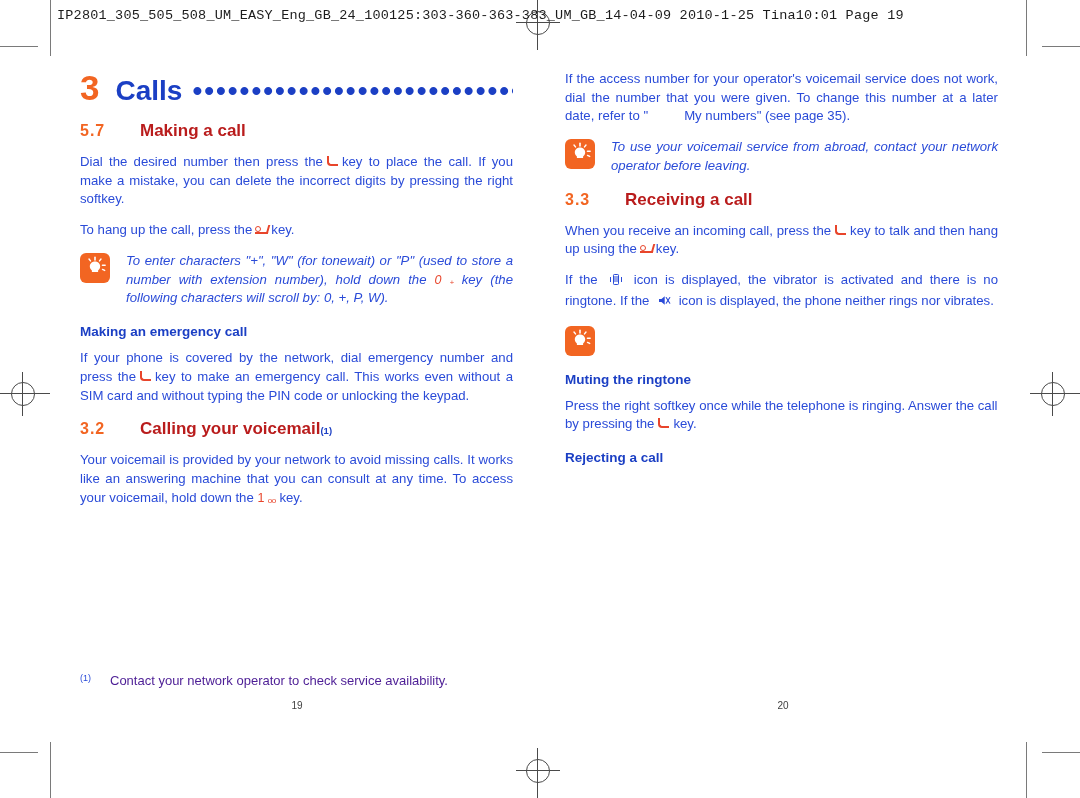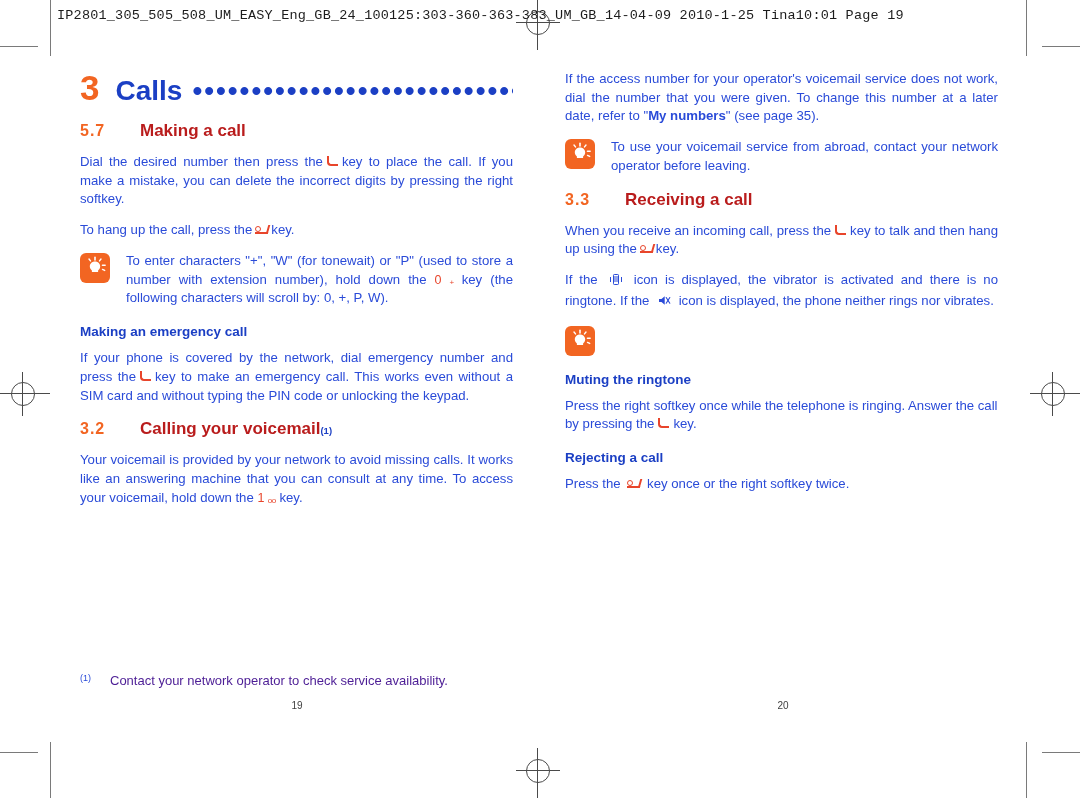--- a/index.html
+++ b/index.html
@@ -124,21 +124,21 @@
 
   
   p.body {
     color: #2A4BD8;
     font-size: 13.2px;
     line-height: 1.42;
     margin: 0 0 12px 0;
     text-align: justify;
   }
   p.body.nojust { text-align: left; }
-  .b { font-weight: bold; }
+  .b { font-weight: normal; margin-left: 36px; }
 
   
   .key-glyph {
     display: inline-block;
     position: relative;
     width: 15px;
     height: 12px;
     vertical-align: -2px;
     margin: 0 2px;
   }
@@ -211,20 +211,21 @@
     margin-right: 16px;
     margin-top: 1px;
   }
   .tip-text {
     flex: 1;
     color: #2A4BD8;
     font-size: 13.2px;
     line-height: 1.42;
     text-align: justify;
     margin: 0;
+    font-style: italic;
   }
 
   
   .footnote {
     position: absolute;
     left: 80px;
     top: 672px;
     width: 440px;
     display: flex;
     align-items: flex-start;
@@ -438,25 +439,20 @@
       </div>
 
       <div class="sub-head">Muting the ringtone</div>
 
       <p class="body nojust">
         <span>Press the right softkey once while the telephone is ringing. Answer the call by pressing the</span><span class="key-glyph key-send"></span><span>key.</span>
       </p>
 
       <div class="sub-head">Rejecting a call</div>
 
-      <p class="body nojust">
-        <span>Press the</span>
-        <span class="key-glyph key-end"><span class="key-dot"></span></span>
-        <span>key once or the right softkey twice.</span>
-      </p>
 
     </div>
   </div>
 
   <div class="footnote">
     <span class="footnote-marker">(1)</span>
     <span class="footnote-text">Contact your network operator to check service availability.</span>
   </div>
 
   <div class="folio folio-left">19</div>

